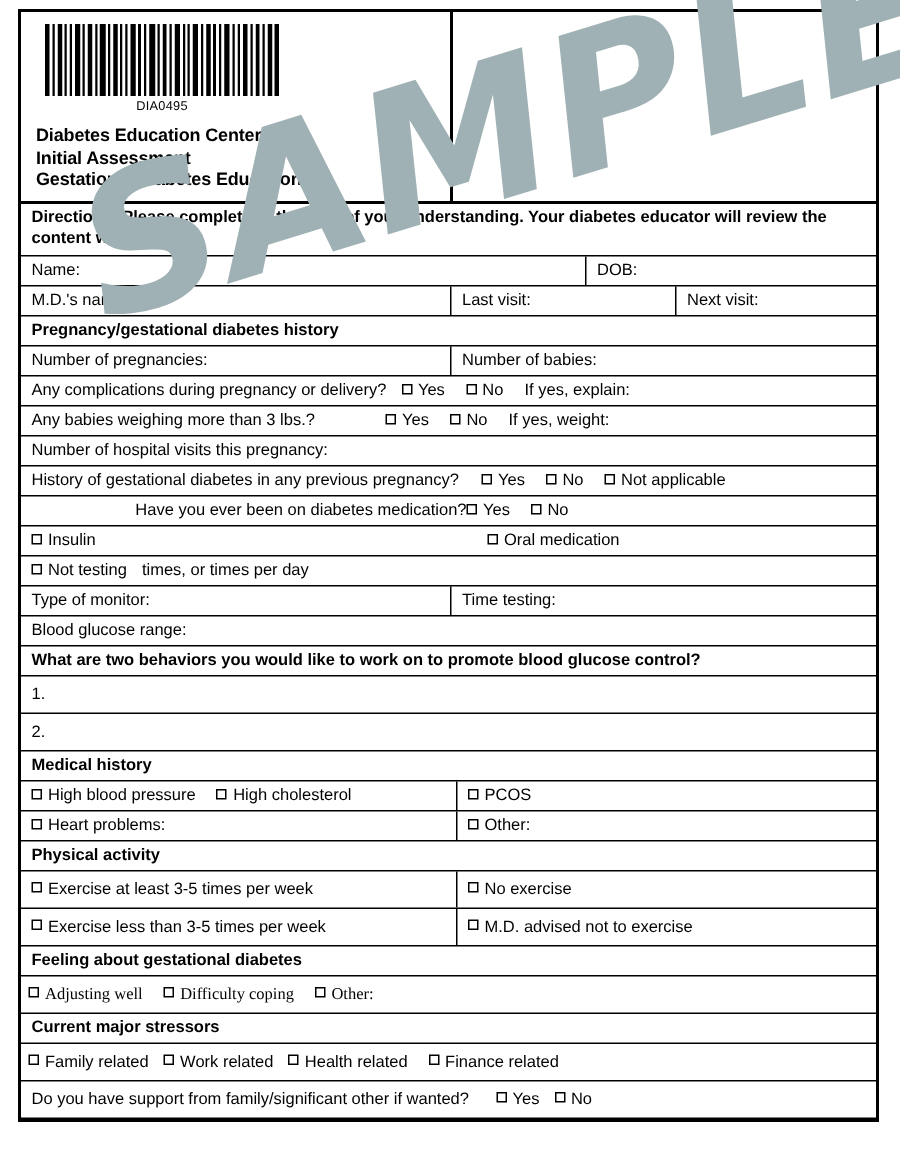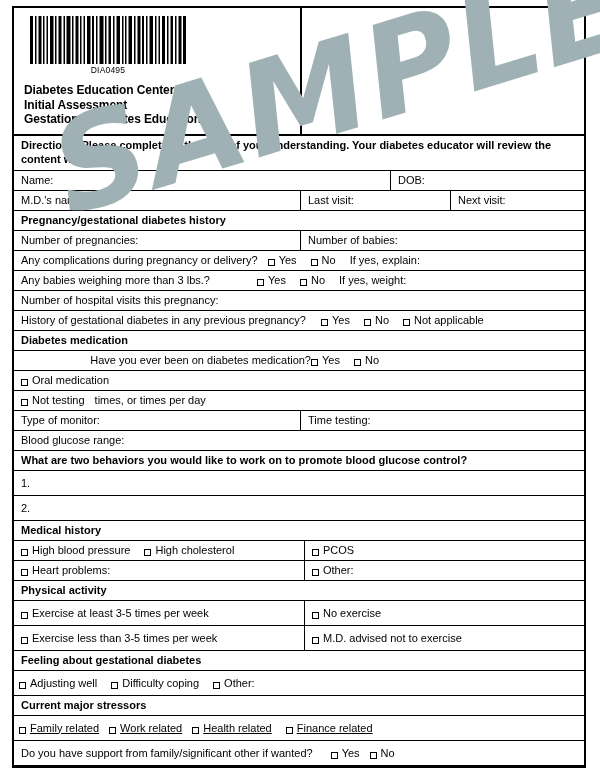--- a/index.html
+++ b/index.html
@@ -105,21 +105,21 @@
     border: 1.2px solid #000;
     margin-right: 4px;
     vertical-align: middle;
     position: relative;
     top: -1px;
     box-sizing: border-box;
     flex: none;
   }
   .opt {
     display: inline-flex;
-    align-items: flex-end;
+    align-items: center;
     margin-right: 14px;
     white-space: nowrap;
   }
   .opt.tight { margin-right: 10px; }
   .opt-last { margin-right: 0; }
 
   .tall-24 { min-height: 24px; }
 
   .footer {
     position: absolute;
@@ -305,40 +305,41 @@
           <span class="cb"></span>
           <span>No</span>
         </span>
         <span class="opt opt-last">
           <span class="cb"></span>
           <span>Not applicable</span>
         </span>
       </div>
     </div>
 
-    <div class="row">
-      <div class="cell bold">Diabetes medication</div>
-    </div>
 
     <div class="row">
       <div class="cell">
         <span style="display:inline-block;width:290px;text-align:right;">Have you ever been on diabetes medication?</span>
         <span class="opt">
           <span class="cb"></span>
           <span>Yes</span>
         </span>
         <span class="opt opt-last">
           <span class="cb"></span>
           <span>No</span>
         </span>
       </div>
     </div>
 
     <div class="row">
       <div class="cell">
+        <span class="opt" style="width:290px;">
+          <span class="cb"></span>
+          <span>Insulin</span>
+        </span>
         <span class="opt opt-last">
           <span class="cb"></span>
           <span>Oral medication</span>
         </span>
       </div>
     </div>
 
 
     <div class="row">
       <div class="cell">
@@ -448,41 +449,41 @@
           <span class="cb"></span>
           <span>M.D. advised not to exercise</span>
         </span>
       </div>
     </div>
 
     <div class="row">
       <div class="cell bold">Feeling about gestational diabetes</div>
     </div>
     <div class="row tall-24">
+      <div class="cell" style="padding-left:5px;font-family:Liberation Serif, serif;">
+        <span class="opt">
+          <span class="cb"></span>
+          <span>Adjusting well</span>
+        </span>
+        <span class="opt">
+          <span class="cb"></span>
+          <span>Difficulty coping</span>
+        </span>
+        <span class="opt opt-last">
+          <span class="cb"></span>
+          <span>Other:</span>
+        </span>
+      </div>
+    </div>
+
+    <div class="row">
+      <div class="cell bold">Current major stressors</div>
+    </div>
+    <div class="row tall-24">
       <div class="cell" style="padding-left:5px;">
-        <span class="opt">
-          <span class="cb"></span>
-          <span>Adjusting well</span>
-        </span>
-        <span class="opt">
-          <span class="cb"></span>
-          <span>Difficulty coping</span>
-        </span>
-        <span class="opt opt-last">
-          <span class="cb"></span>
-          <span>Other:</span>
-        </span>
-      </div>
-    </div>
-
-    <div class="row">
-      <div class="cell bold">Current major stressors</div>
-    </div>
-    <div class="row tall-24">
-      <div class="cell" style="padding-left:5px;text-decoration:underline;">
         <span class="opt tight">
           <span class="cb"></span>
           <span>Family related</span>
         </span>
         <span class="opt tight">
           <span class="cb"></span>
           <span>Work related</span>
         </span>
         <span class="opt">
           <span class="cb"></span>

